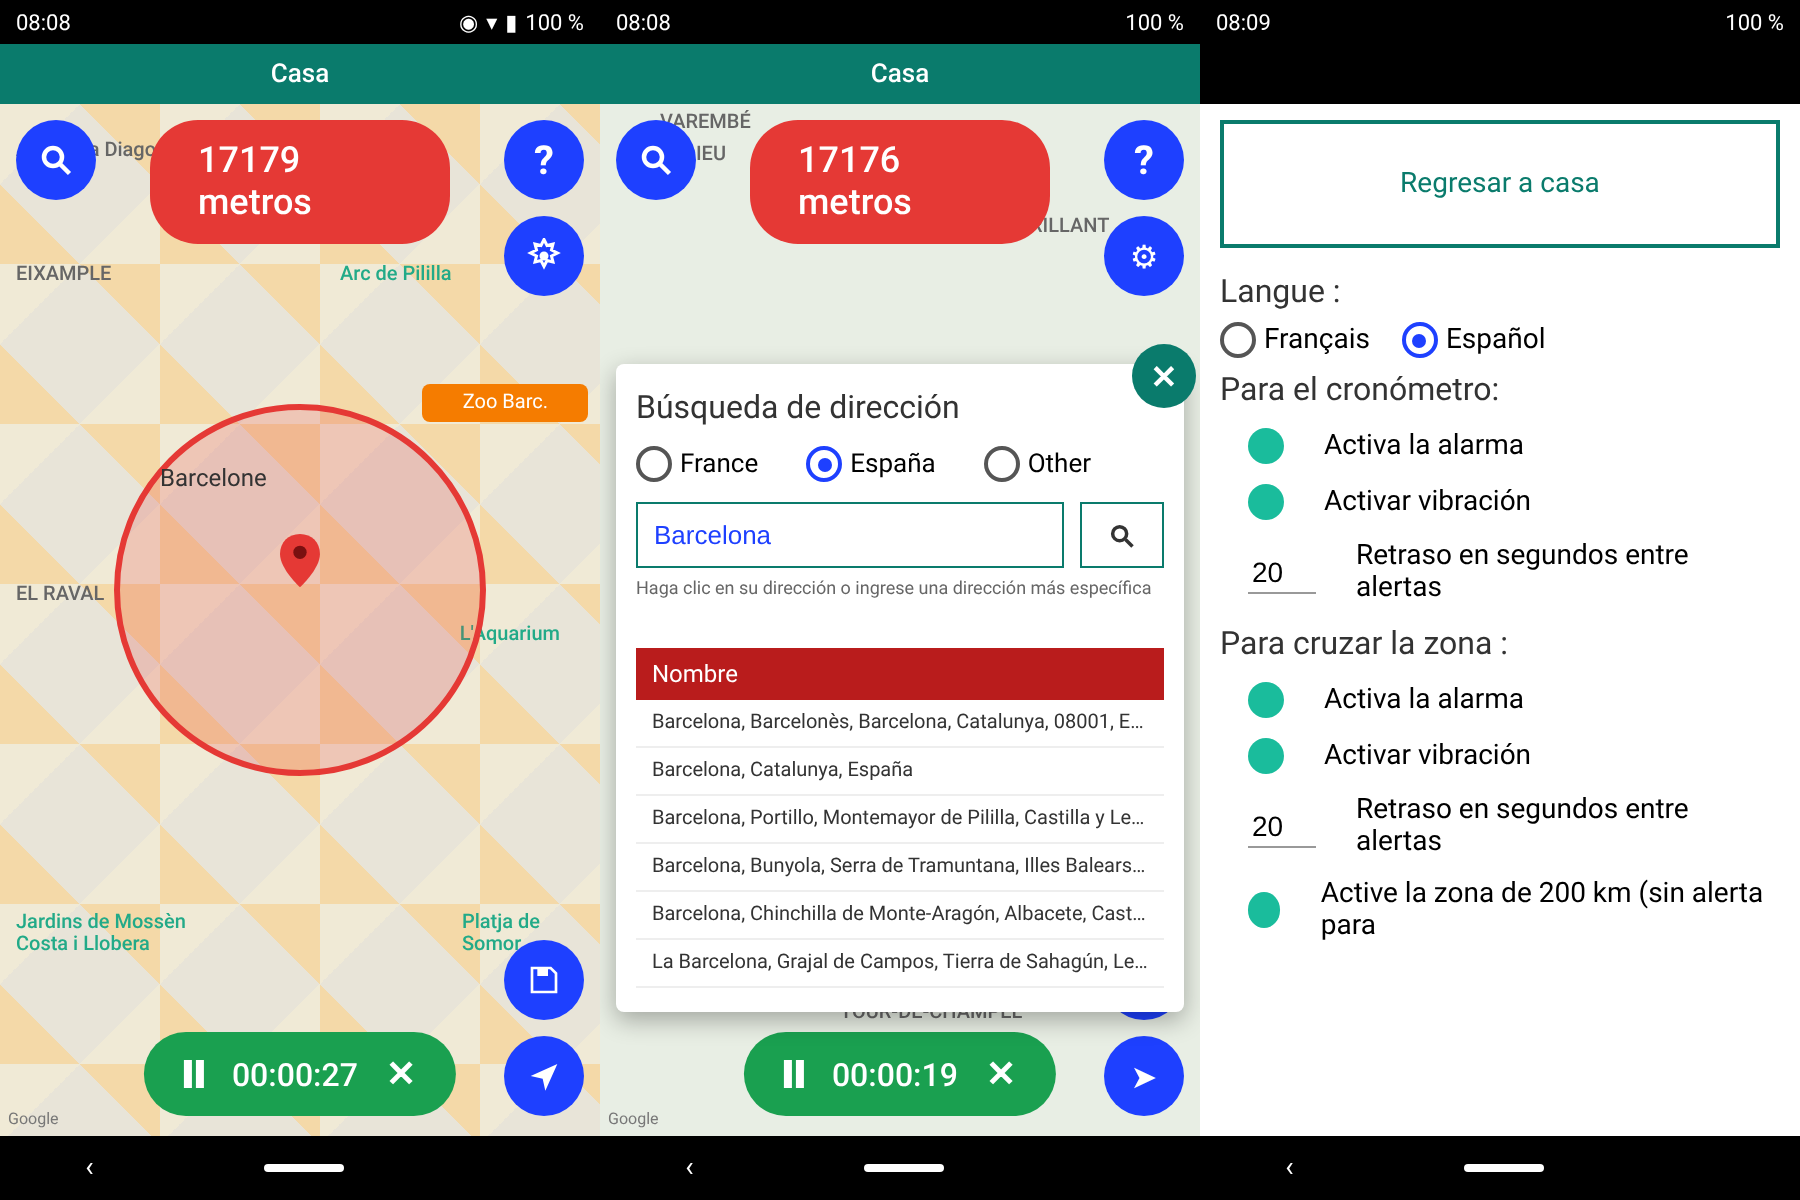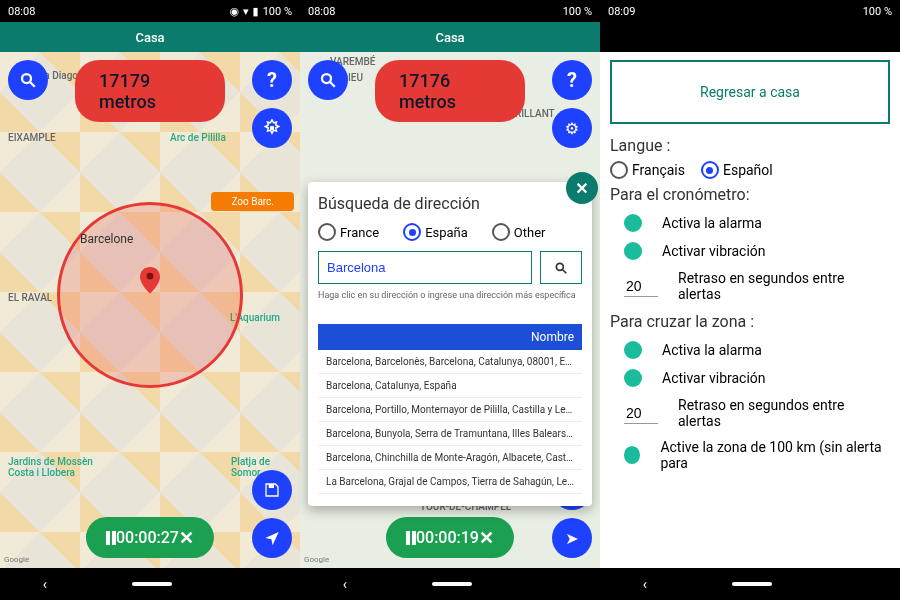--- a/index.html
+++ b/index.html
@@ -4,27 +4,27 @@
 <style>
 body { margin:0; font-family:Roboto,Arial,sans-serif; background:#fff; display:flex; }
 .screen { width:300px; height:600px; background:#000; position:relative; overflow:hidden; }
 .status-bar { height:22px; background:#000; color:#fff; display:flex; justify-content:space-between; align-items:center; padding:0 8px; font-size:11px; }
 .status-right { display:flex; gap:4px; align-items:center; }
 .app-header { background:#0a7b6c; color:#fff; text-align:center; padding:8px 0; font-size:13px; font-weight:500; }
 .map-area { position:absolute; top:52px; bottom:32px; left:0; right:0; background:#e8e4d8; background-image:
   linear-gradient(45deg,#f4d9a8 25%,transparent 25%,transparent 75%,#f4d9a8 75%),
   linear-gradient(-45deg,#f0ead6 25%,transparent 25%,transparent 75%,#f0ead6 75%);
   background-size:80px 80px; }
-.distance-pill { position:absolute; top:8px; left:50%; transform:translateX(-50%); background:#e53935; color:#0f172a; padding:10px 24px; border-radius:24px; font-size:18px; font-weight:500; z-index:10; }
+.distance-pill { position:absolute; top:8px; left:50%; transform:translateX(-50%); background:#e53935; color:#ffffff; padding:10px 24px; border-radius:24px; font-size:18px; font-weight:500; z-index:10; }
 .fab { position:absolute; width:40px; height:40px; border-radius:50%; display:flex; align-items:center; justify-content:center; color:#fff; z-index:10; }
 .fab-blue { background:#1e40ff; }
 .radius-circle { position:absolute; top:150px; left:50%; transform:translateX(-50%); width:180px; height:180px; border:3px solid #e53935; border-radius:50%; background:rgba(229,57,53,0.2); }
 .pin { position:absolute; left:50%; top:50%; transform:translate(-50%,-100%); width:20px; height:28px; }
 .pin-label { position:absolute; top:180px; left:80px; font-size:12px; color:#333; }
-.timer-pill { position:absolute; bottom:10px; left:50%; transform:translateX(-50%); background:#1aa050; color:#fff; padding:10px 20px; border-radius:26px; font-size:16px; font-weight:500; display:flex; align-items:center; z-index:10; }
+.timer-pill { position:absolute; bottom:10px; left:50%; transform:translateX(-50%); background:#1aa050; color:#fff; padding:10px 20px; border-radius:26px; font-size:16px; font-weight:500; display:flex; align-items:center; gap:14px; z-index:10; }
 .timer-icon { display:flex; gap:2px; }
 .timer-bar { width:4px; height:14px; background:#fff; }
 .close-x { font-size:18px; font-weight:bold; }
 .nav-bar { position:absolute; bottom:0; left:0; right:0; height:32px; background:#000; display:flex; justify-content:space-around; align-items:center; }
 .nav-btn { color:#fff; font-size:14px; }
 .map-label { position:absolute; font-size:10px; color:#666; font-weight:500; }
 .zoo-badge { position:absolute; background:#f57c00; color:#fff; padding:4px 20px; border-radius:4px; font-size:10px;margin-left:44px; }
 
 
 .dialog { position:absolute; top:130px; left:8px; right:8px; background:#fff; border-radius:4px; z-index:20; box-shadow:0 4px 12px rgba(0,0,0,0.3); padding:12px 10px; }
@@ -32,21 +32,21 @@
 .dialog-close { position:absolute; top:-10px; right:-6px; width:32px; height:32px; border-radius:50%; background:#0a7b6c; color:#fff; display:flex; align-items:center; justify-content:center; font-weight:bold; }
 .radio-row { display:flex; gap:24px; font-size:13px; margin-bottom:10px; }
 .radio-opt { display:flex; align-items:center; gap:4px; }
 .radio { width:14px; height:14px; border:2px solid #555; border-radius:50%; display:flex; align-items:center; justify-content:center; }
 .radio.on { border-color:#1e40ff; }
 .radio.on::after { content:''; width:7px; height:7px; background:#1e40ff; border-radius:50%; }
 .search-row { display:flex; gap:8px; margin-bottom:6px; }
 .search-input { flex:1; border:1px solid #0a7b6c; padding:8px; font-size:13px; color:#1e40ff; }
 .search-btn { width:40px; border:1px solid #0a7b6c; display:flex; align-items:center; justify-content:center; color:#333; }
 .hint { font-size:9px; color:#666; margin-bottom:24px; }
-.res-head { background:#1d4ed8; color:#fff; padding:6px 8px; font-size:12px;text-align:right; }
+.res-head { background:#b91c1c; color:#fff; padding:6px 8px; font-size:12px; }
 .res-item { padding:6px 8px; font-size:10px; color:#333; border-bottom:1px solid #eee; white-space:nowrap; overflow:hidden; text-overflow:ellipsis; }
 
 
 .settings-body { position:absolute; top:52px; bottom:32px; left:0; right:0; background:#fff; padding:8px 10px; overflow:hidden; }
 .return-btn { border:2px solid #0a7b6c; color:#0a7b6c; text-align:center; padding:22px; font-size:14px; margin-bottom:12px; }
 .sect-label { font-size:16px; color:#333; margin:6px 0; }
 .lang-row { display:flex; gap:16px; align-items:center; margin-bottom:4px; font-size:14px; }
 .toggle-row { display:flex; align-items:center; gap:20px; margin:10px 0 10px 14px; font-size:14px; }
 .toggle-dot { width:18px; height:18px; background:#1abc9c; border-radius:50%; }
 .num-input { border:none; border-bottom:1px solid #999; width:30px; font-size:14px; padding:2px; }
@@ -253,21 +253,21 @@
     <div class="toggle-row">
         <span class="toggle-dot"></span>
         <span>Activar vibración</span>
       </div>
     <div class="toggle-row">
         <input class="num-input" value="20" style="">
         <span>Retraso en segundos entre alertas</span>
       </div>
     <div class="toggle-row">
         <span class="toggle-dot"></span>
-        <span>Active la zona de 100 km (sin alerta para</span>
+        <span>Active la zona de 200 km (sin alerta para</span>
       </div>
   </div>
   <div class="nav-bar">
     <span class="nav-btn">‹</span>
     <span class="nav-btn" style="width:40px;height:4px;background:#fff;border-radius:2px"></span>
     <span class="nav-btn"></span>
   </div>
 </div>
 
 </body></html>

